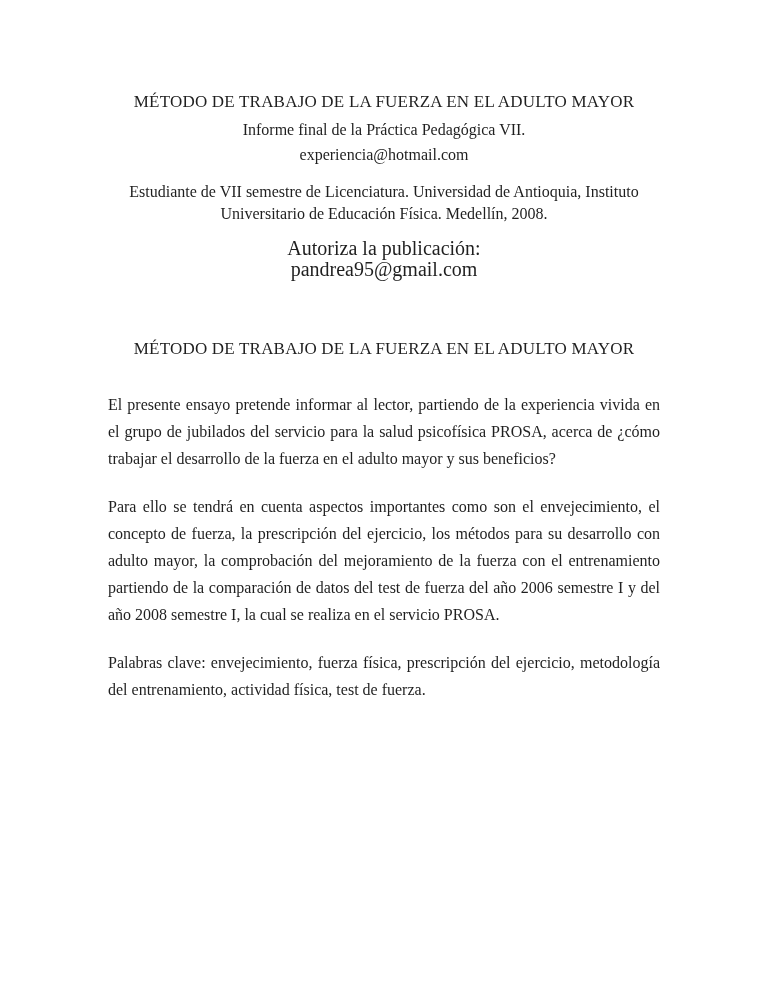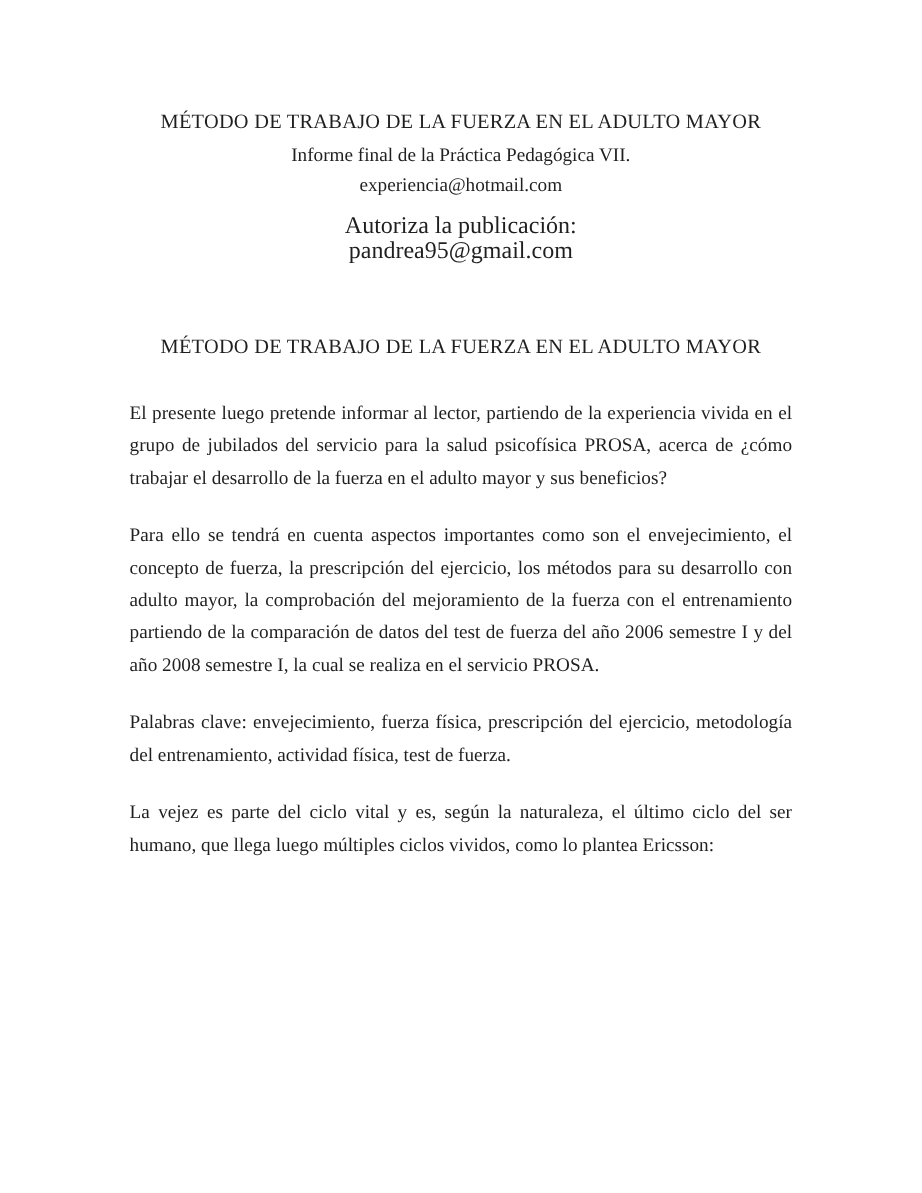--- a/index.html
+++ b/index.html
@@ -94,27 +94,27 @@
 <body>
 
 <div class="page">
 
   <div class="doc-header">
     <h1 class="doc-title">MÉTODO DE TRABAJO DE LA FUERZA EN EL ADULTO MAYOR</h1>
     <p class="doc-subtitle">Informe final de la Práctica Pedagógica VII.</p>
 
     <p class="author-email">experiencia@hotmail.com</p>
 
+    <p class="affiliation">Estudiante de VII semestre de Licenciatura. Universidad de Antioquia, Instituto Universitario de Educación Física. Medellín, 2008.</p>
 
     <p class="auth-label">Autoriza la publicación:</p>
     <p class="professor-email">pandrea95@gmail.com</p>
   </div>
 
   <h2 class="section-title">MÉTODO DE TRABAJO DE LA FUERZA EN EL ADULTO MAYOR</h2>
 
   <div class="doc-body">
-    <p class="para">El presente luego pretende informar al lector, partiendo de la experiencia vivida en el grupo de jubilados del servicio para la salud psicofísica PROSA, acerca de ¿cómo trabajar el desarrollo de la fuerza en el adulto mayor y sus beneficios?</p>
+    <p class="para">El presente ensayo pretende informar al lector, partiendo de la experiencia vivida en el grupo de jubilados del servicio para la salud psicofísica PROSA, acerca de ¿cómo trabajar el desarrollo de la fuerza en el adulto mayor y sus beneficios?</p>
     <p class="para">Para ello se tendrá en cuenta aspectos importantes como son el envejecimiento, el concepto de fuerza, la prescripción del ejercicio, los métodos para su desarrollo con adulto mayor, la comprobación del mejoramiento de la fuerza con el entrenamiento partiendo de la comparación de datos del test de fuerza del año 2006 semestre I y del año 2008 semestre I, la cual se realiza en el servicio PROSA.</p>
     <p class="para">Palabras clave: envejecimiento, fuerza física, prescripción del ejercicio, metodología del entrenamiento, actividad física, test de fuerza.</p>
-    <p class="para">La vejez es parte del ciclo vital y es, según la naturaleza, el último ciclo del ser humano, que llega luego múltiples ciclos vividos, como lo plantea Ericsson:</p>
   </div>
 
 </div>
 
 </body></html>

